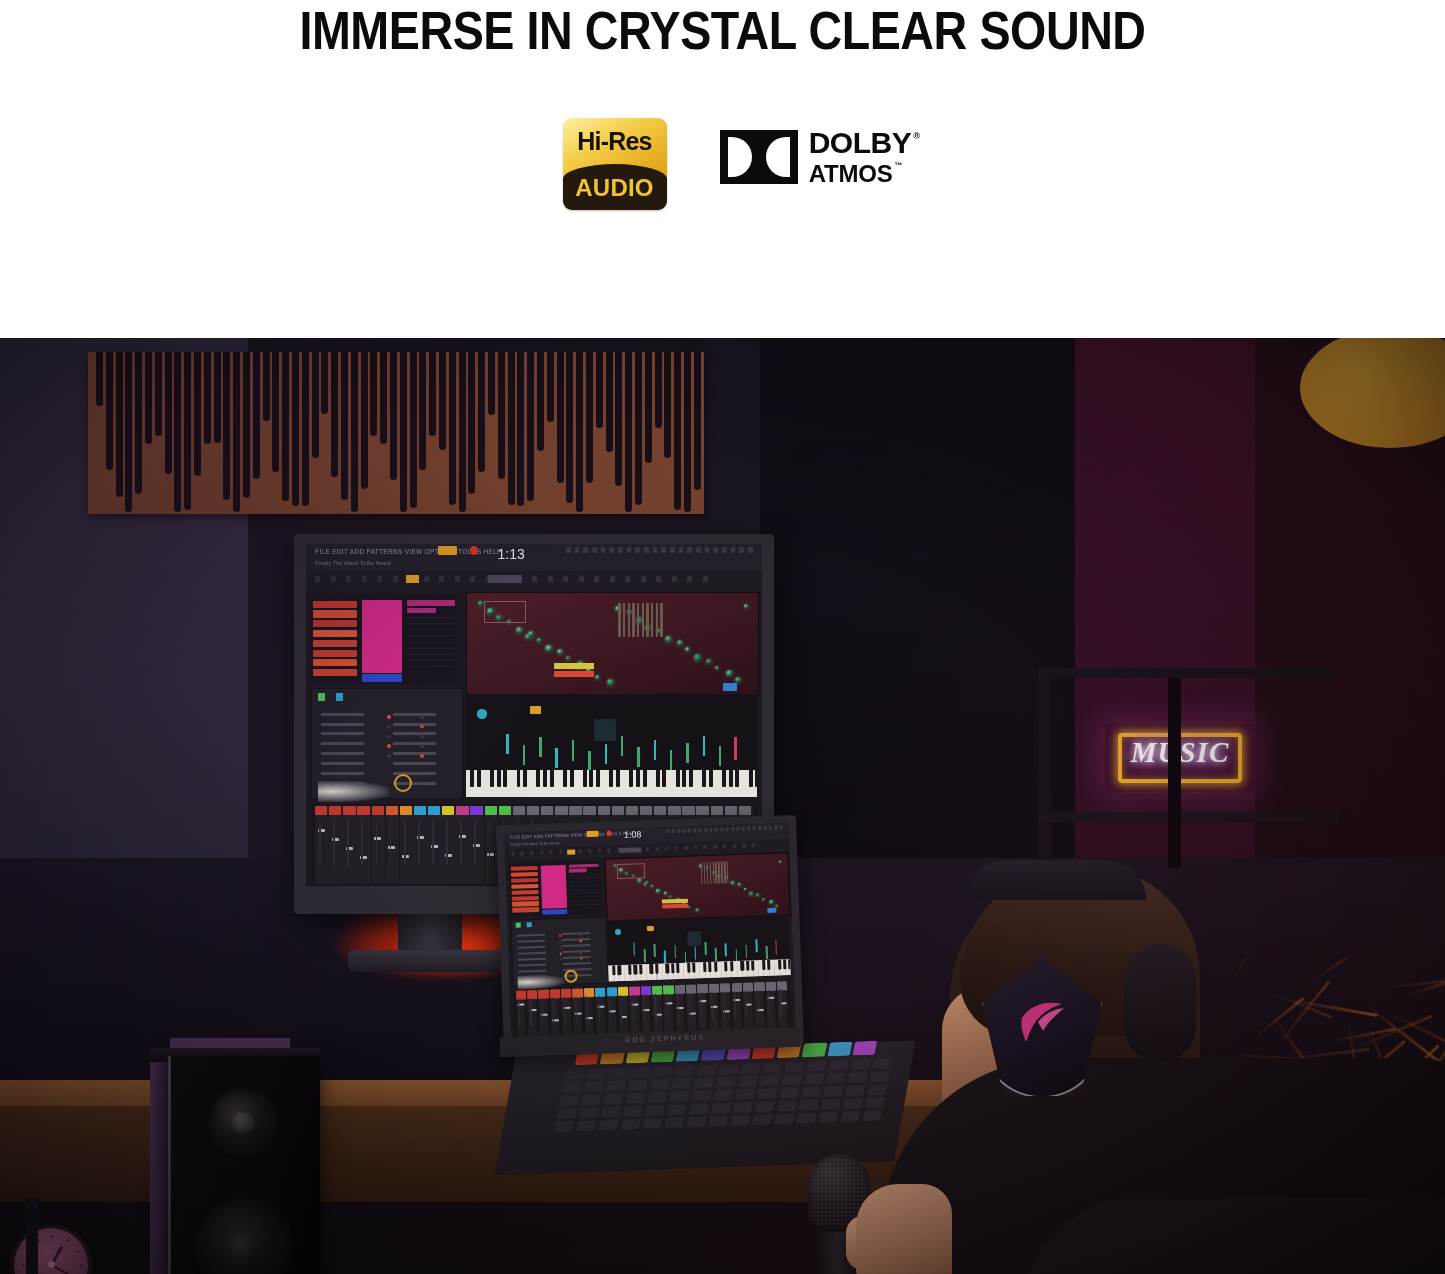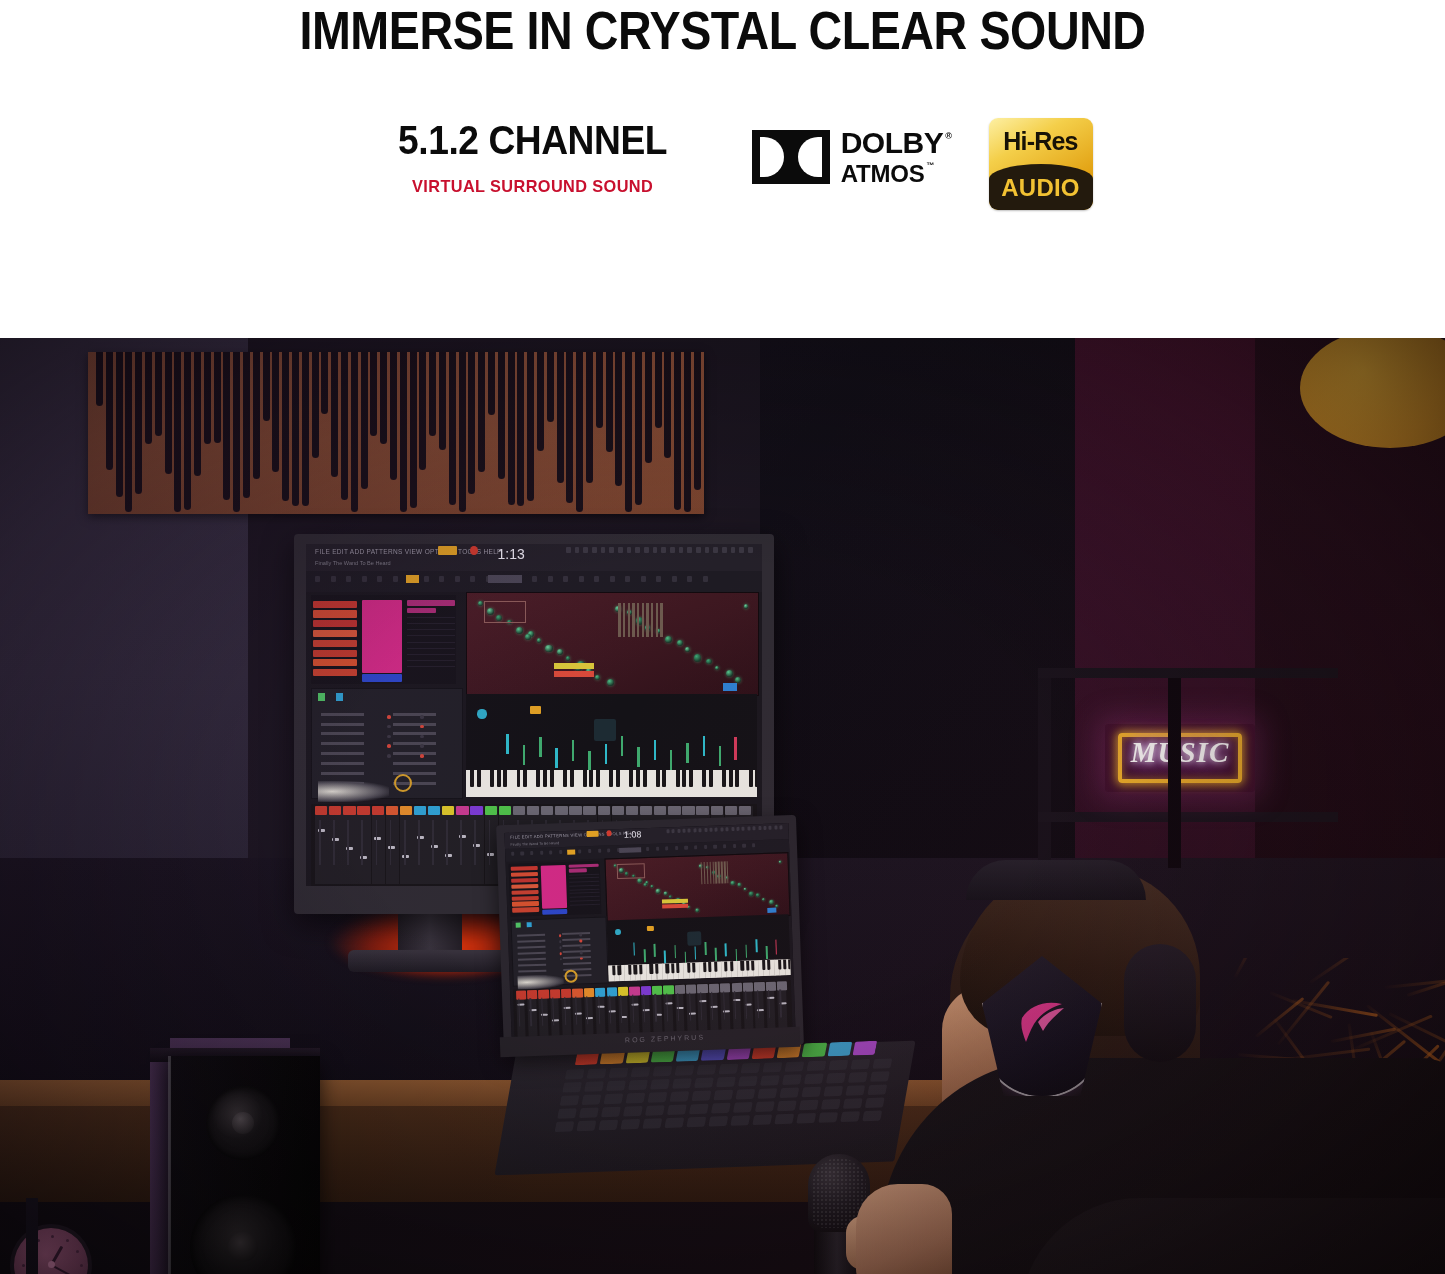--- a/index.html
+++ b/index.html
@@ -260,46 +260,42 @@
 </head>
 <body>
 
 <div class="header">
 
   <div class="headline">IMMERSE IN CRYSTAL CLEAR SOUND</div>
 
   <div class="badges">
 
 
-    <div class="badge badge-ch">
-      <div class="badge-big">5.1.2 CHANNEL</div>
-      <div class="badge-sub">VIRTUAL SURROUND SOUND</div>
+
+    <div class="badge badge-hires">
+      <div class="hires">
+        <div class="hires-top-txt">Hi-Res</div>
+        <div class="hires-black"></div>
+        <div class="hires-bot-txt">AUDIO</div>
+      </div>
     </div>
 
     <div class="badge badge-dolby">
       <div class="dolby">
         <div class="dolby-mark"></div>
         <div class="dolby-words">
           <div class="dolby-top">
             <span>DOLBY</span>
             <sup>®</sup>
           </div>
           <div class="dolby-bottom">
             <span>ATMOS</span>
             <sup>™</sup>
           </div>
         </div>
-      </div>
-    </div>
-
-    <div class="badge badge-hires">
-      <div class="hires">
-        <div class="hires-top-txt">Hi-Res</div>
-        <div class="hires-black"></div>
-        <div class="hires-bot-txt">AUDIO</div>
       </div>
     </div>
 
   </div>
 </div>
 
 <div class="photo">
 
   <div class="ph wall-left"></div>
   <div class="ph wall-mid"></div>

